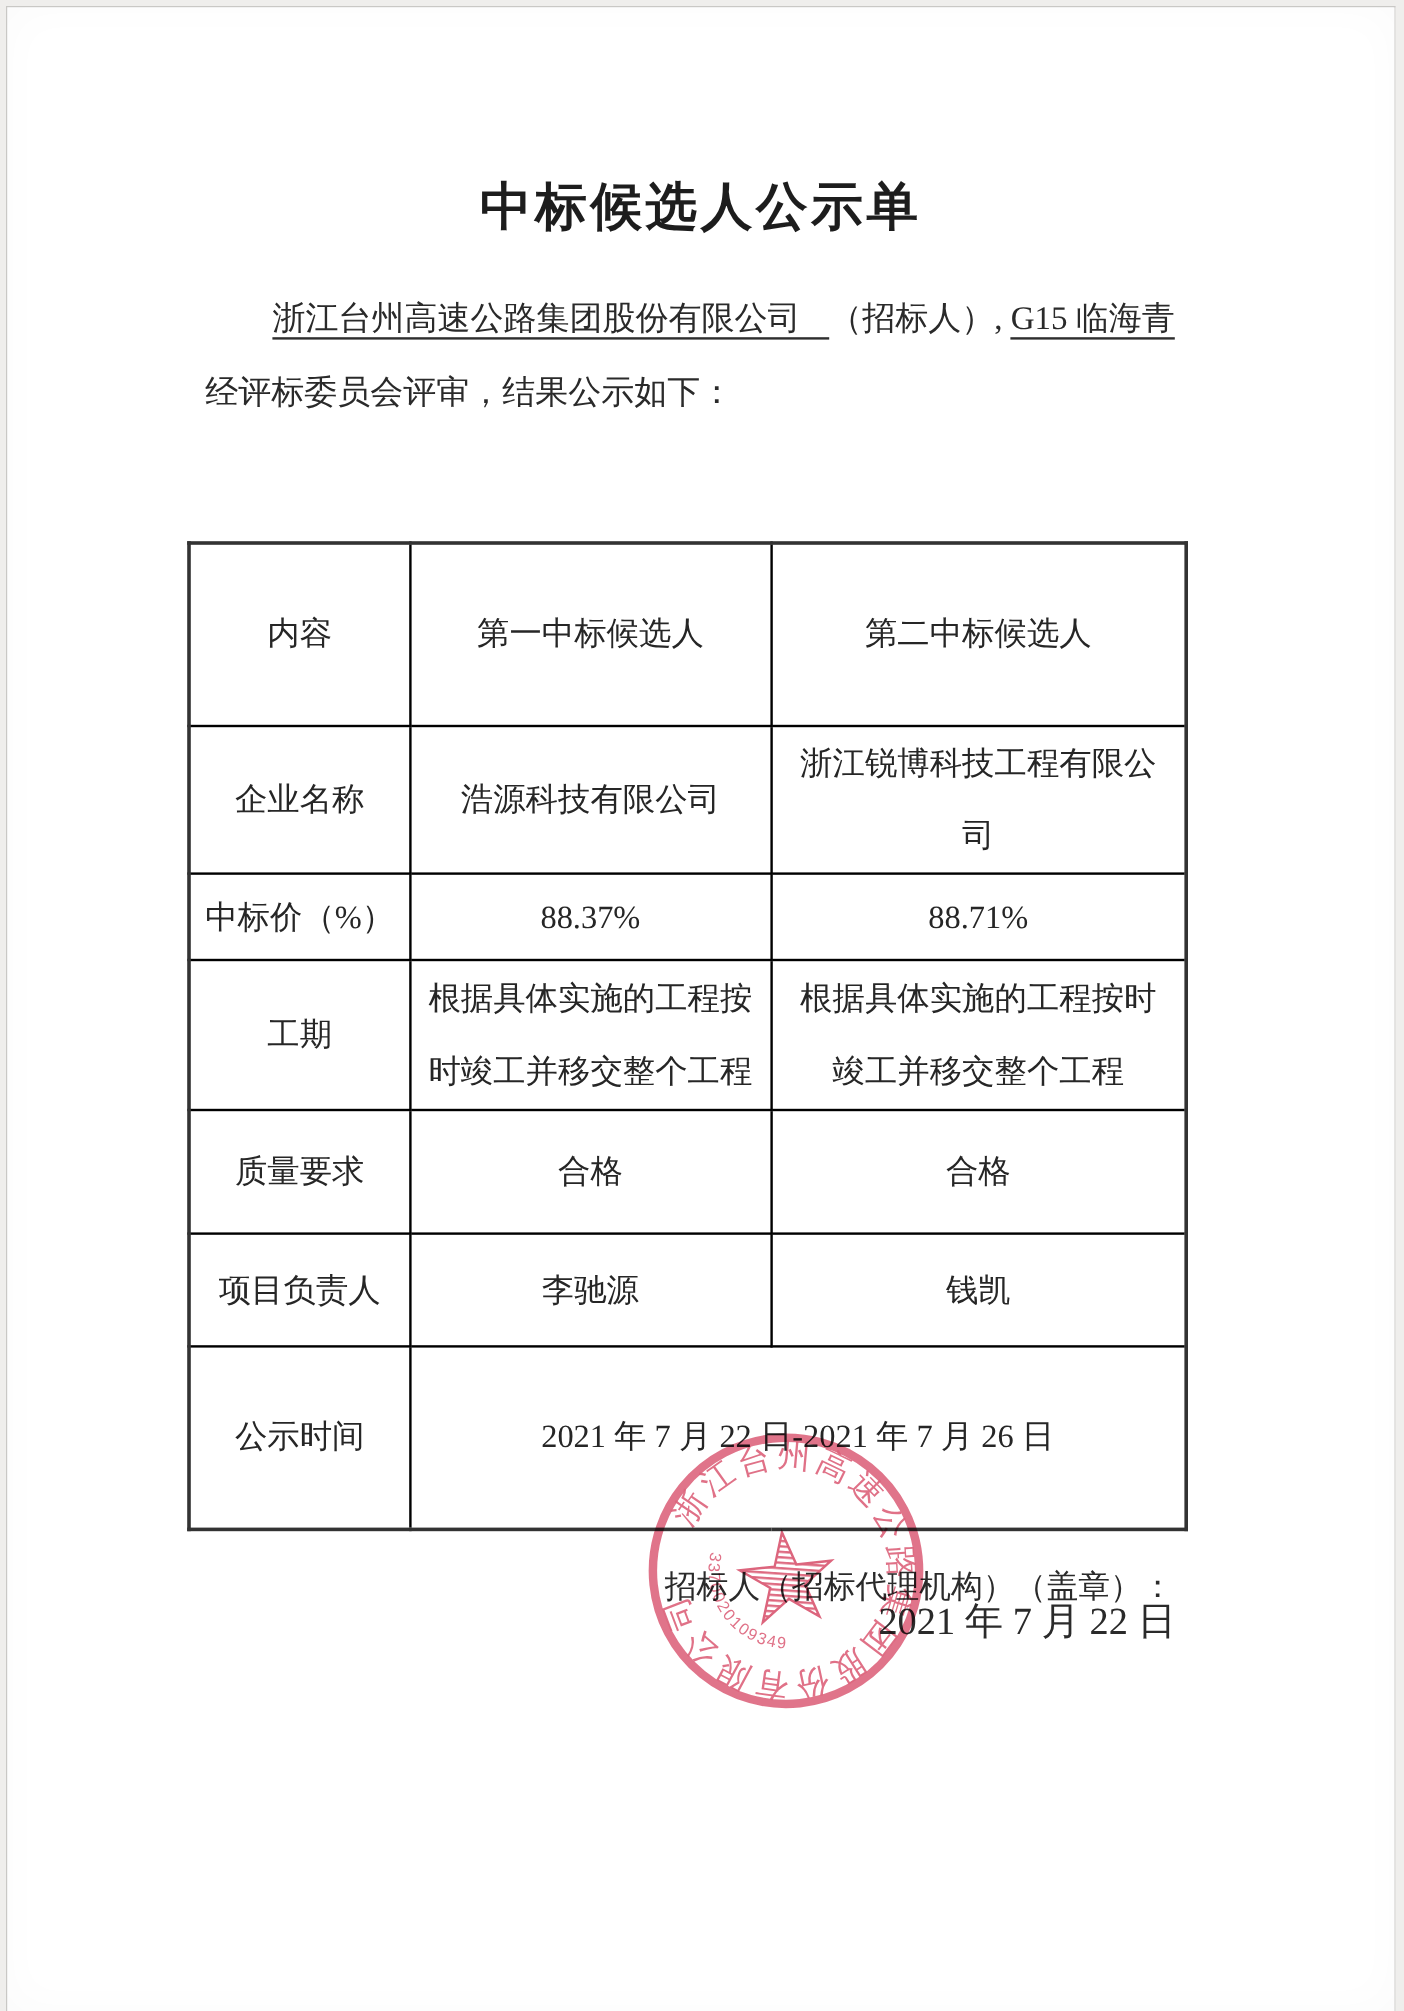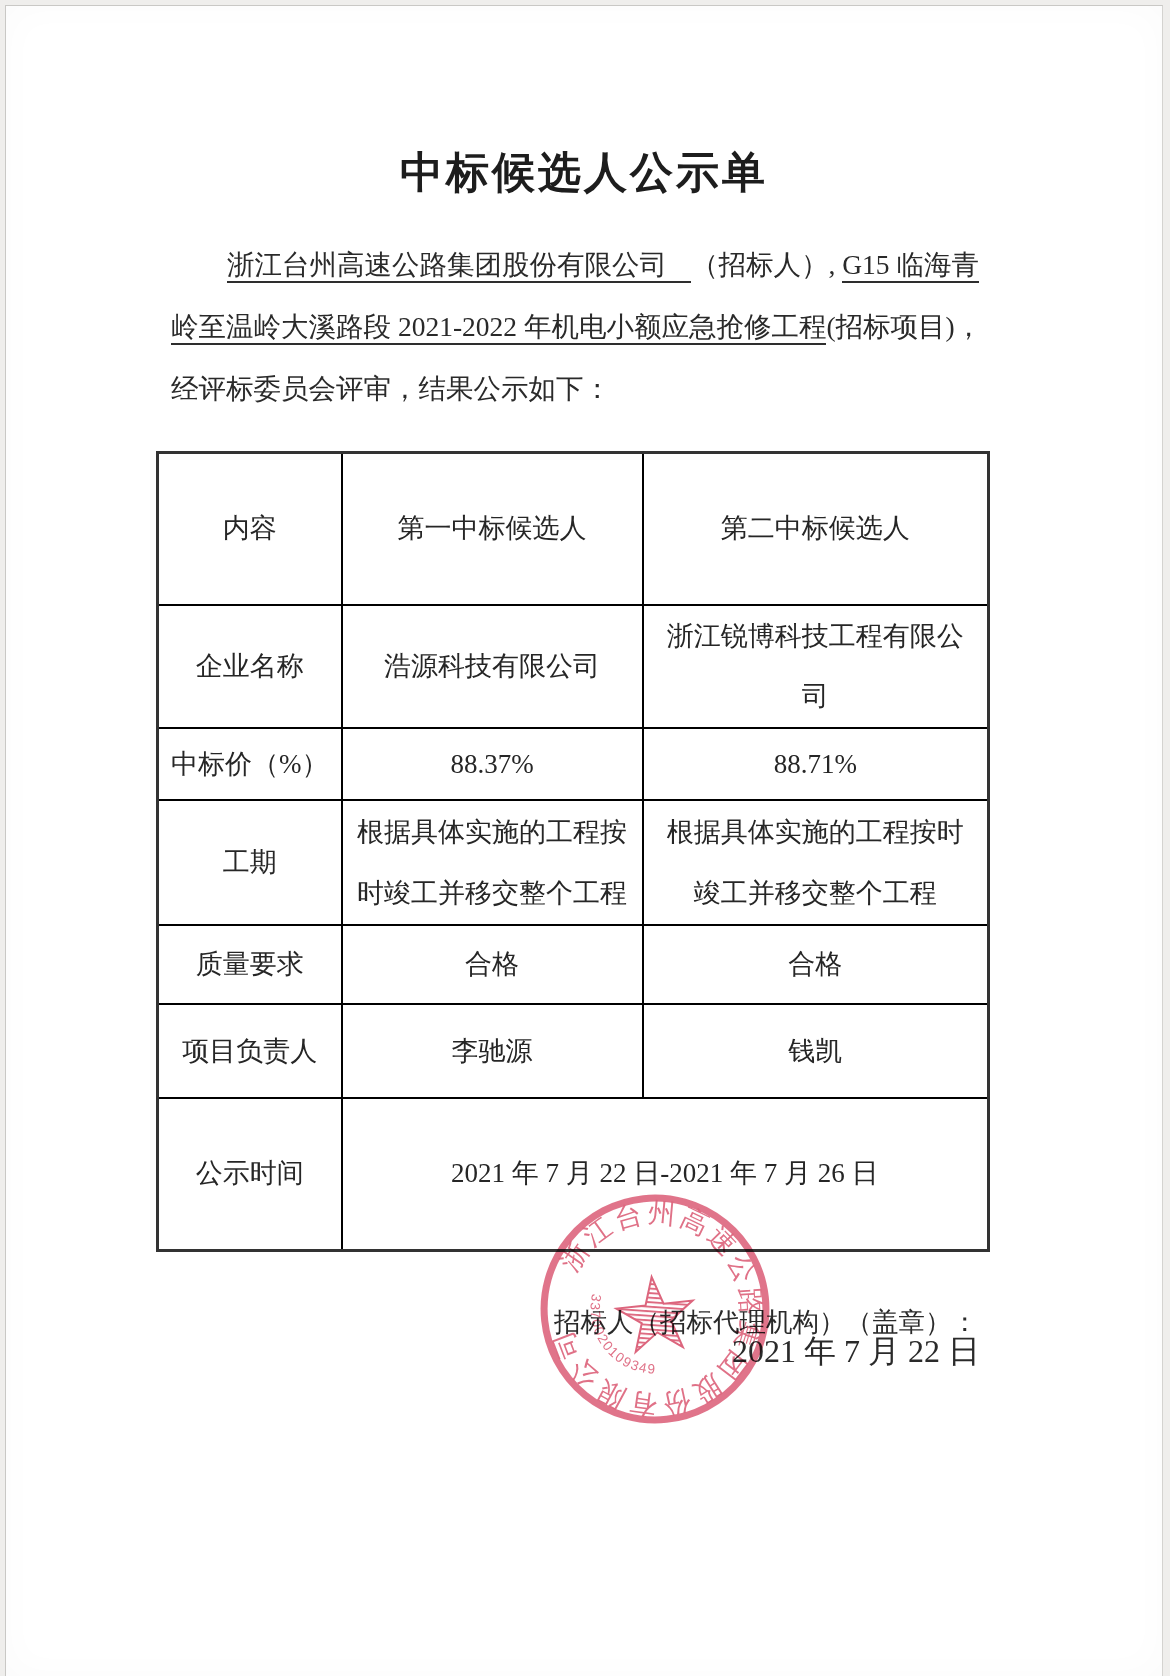--- a/index.html
+++ b/index.html
@@ -67,21 +67,20 @@
 </style>
 </head>
 <body>
 
 <div class="page">
 
   <div class="doc-title">中标候选人公示单</div>
 
   <div class="intro">
     <div class="indent"><span class="u u-gap">浙江台州高速公路集团股份有限公司</span><span>（招标人）,</span> <span class="u">G15 临海青</span></div>
-    <div><span class="u">岭至温岭大溪路段 2021-2022 年机电小额应急抢修工程</span><span>(招标项目)，</span></div>
     <div>经评标委员会评审，结果公示如下：</div>
   </div>
 
   <table class="notice">
     <colgroup>
       <col style="width:184px">
         <col style="width:301px">
         <col style="width:346px">
     </colgroup>
     <tbody>
@@ -98,21 +97,21 @@
     <tr style="height:72px">
       <td>中标价（%）</td>
       <td>88.37%</td>
       <td>88.71%</td>
     </tr>
     <tr style="height:125px">
       <td>工期</td>
       <td>根据具体实施的工程按时竣工并移交整个工程</td>
       <td>根据具体实施的工程按时竣工并移交整个工程</td>
     </tr>
-    <tr style="height:79px">
+    <tr style="height:103px">
       <td>质量要求</td>
       <td>合格</td>
       <td>合格</td>
     </tr>
     <tr style="height:94px">
       <td>项目负责人</td>
       <td>李驰源</td>
       <td>钱凯</td>
     </tr>
     <tr style="height:152px">

